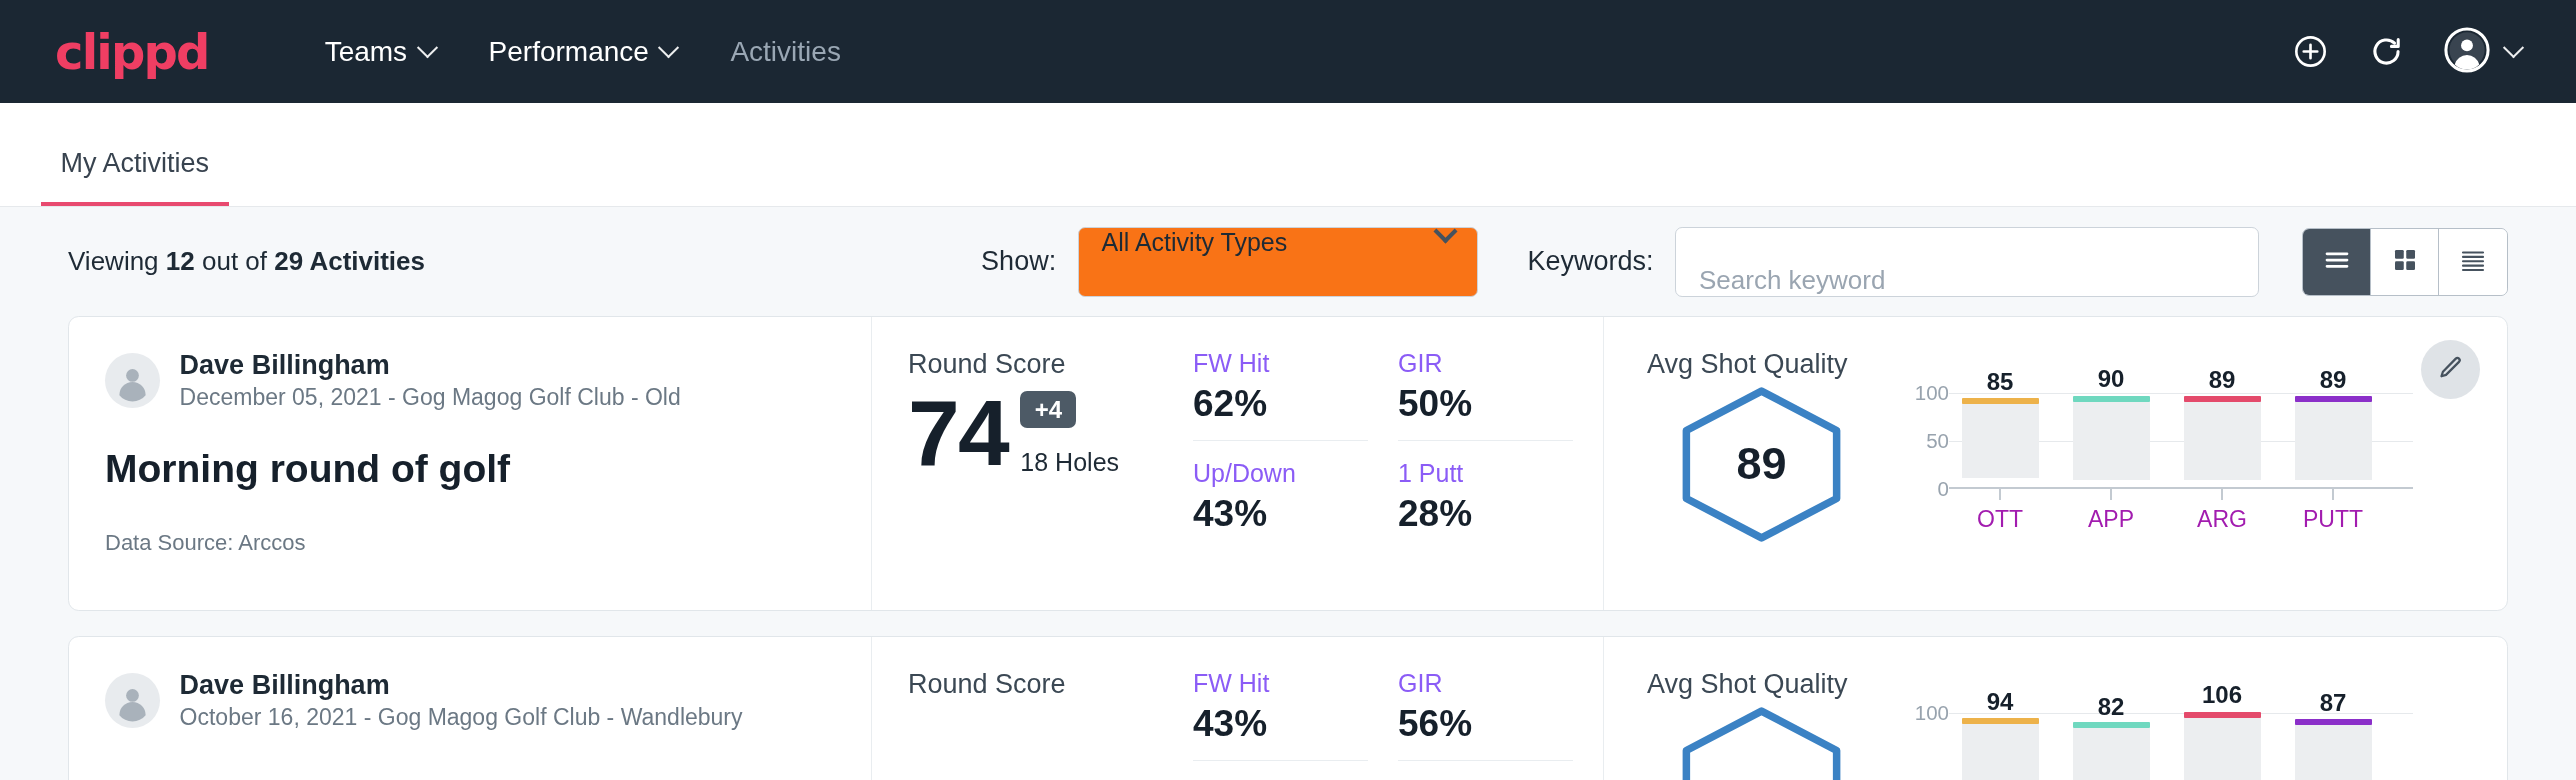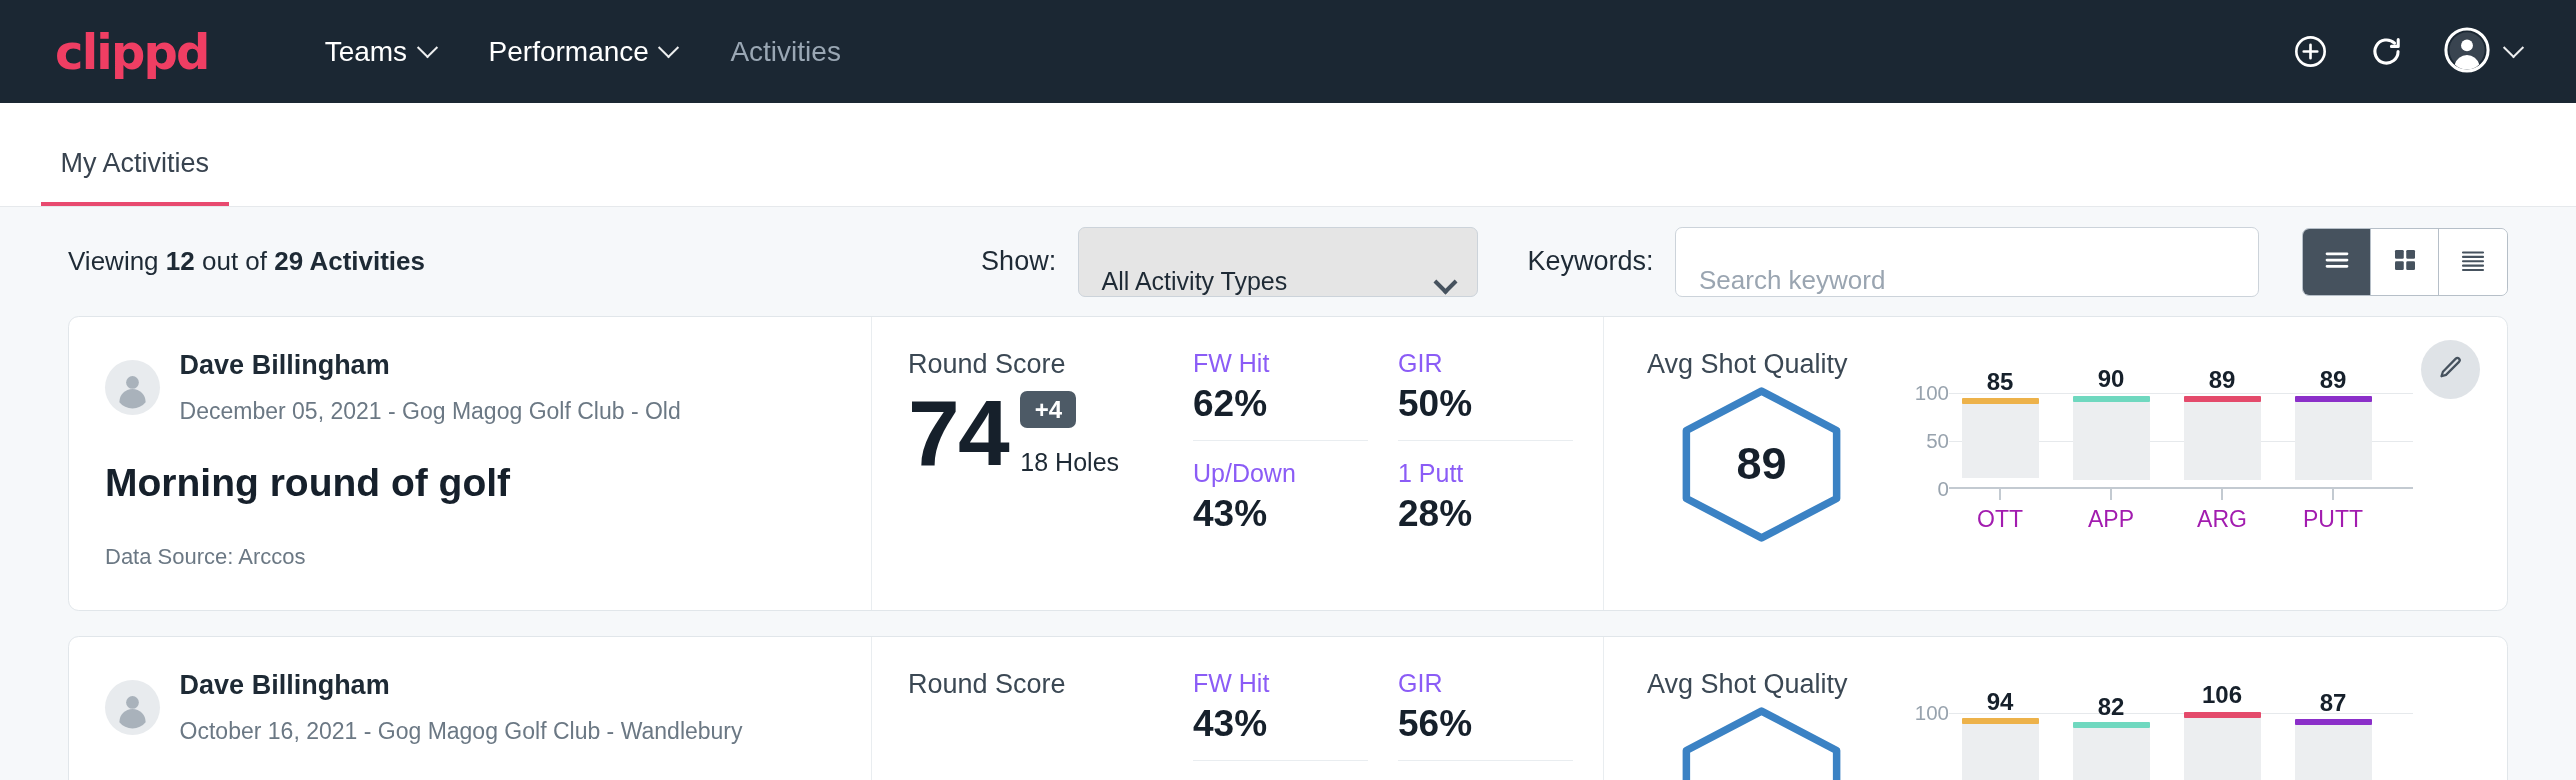--- a/index.html
+++ b/index.html
@@ -106,25 +106,25 @@
   .show-label, .kw-label {
     font-size: 27px;
     color: #1e2a35;
     margin-right: 21.4px;
     white-space: nowrap;
   }
   .kw-label { margin-left: 50px; }
   .select {
     width: 400px;
     height: 70px;
-    background: #e5e5e5;
+    background: #f97316;
     border: 0.9px solid #ccd3da;
     border-radius: 7.1px;
     display: flex;
-    align-items: flex-end;
+    align-items: flex-start;
     padding: 0 23px;
     font-size: 25px;
     color: #1e2a35;
     cursor: pointer;
   }
   .select .chev-big {
     margin-left: auto;
     width: 17px; height: 17px;
     border-right: 4px solid #46525e;
     border-bottom: 4px solid #46525e;
@@ -180,21 +180,21 @@
     border-right: 0.9px solid #e9edf0;
   }
   .who { display: flex; align-items: center; gap: 19.6px; }
   .who-avatar {
     width: 55px; height: 55px; border-radius: 50%;
     background: #e8ebee;
     display: flex; align-items: center; justify-content: center;
     flex: 0 0 auto;
   }
   .who-name { font-size: 27px; font-weight: 700; color: #1e2a35; line-height: 1.25; }
-  .who-sub { font-size: 23px; color: #6b7884; line-height: 1.3; margin-top: 14px; }
+  .who-sub { font-size: 23px; color: #6b7884; line-height: 1.3; margin-top: 0; }
   .card-title {
     font-size: 39px; font-weight: 700; color: #16202b;
     margin-top: 34px;
   }
   .card-src { font-size: 22px; color: #6b7884; margin-top: 39px; }
 
   .col-score {
     width: 321px;
     padding: 32px 0 27px 36px;
   }

